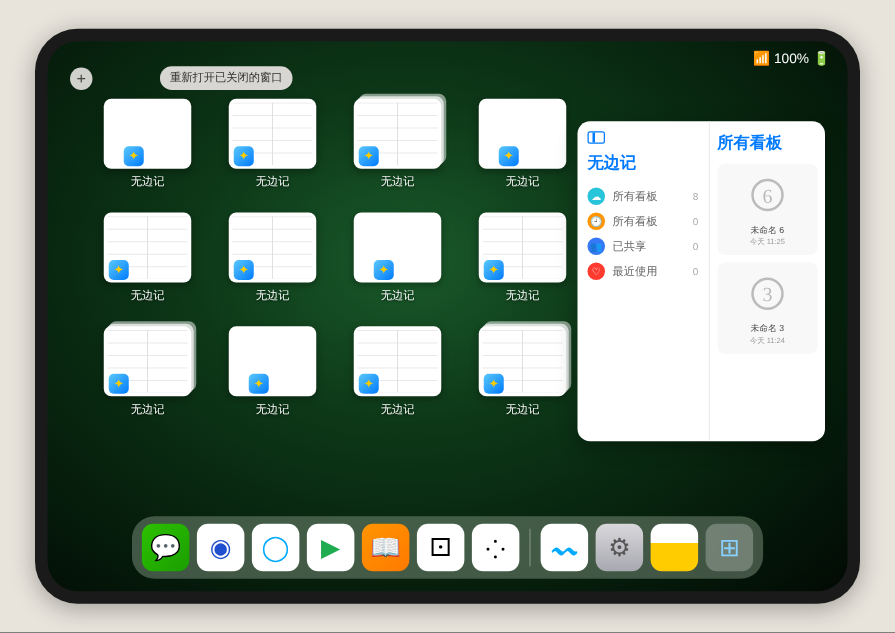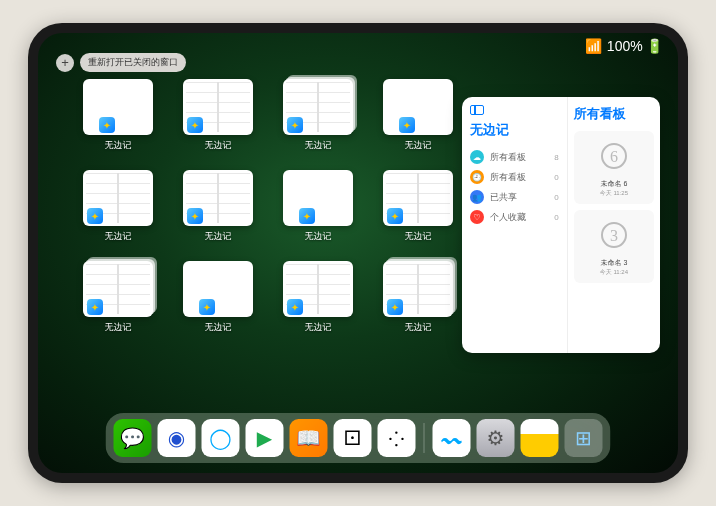--- a/index.html
+++ b/index.html
@@ -35,21 +35,21 @@
     .status-bar {
       position: absolute;
       top: 6px;
       left: 14px;
       right: 14px;
       height: 14px;
       display: flex;
       justify-content: space-between;
       align-items: center;
       color: #fff;
-      font-size: 14px;
+      font-size: 11px;
     }
     .restore-btn {
       position: absolute;
       top: 20px;
       left: 18px;
       display: flex;
       align-items: center;
       gap: 6px;
     }
     .plus-btn {
@@ -63,20 +63,21 @@
       font-size: 13px;
       color: #444;
       line-height: 1;
     }
     .restore-pill {
       background: #d8d6d2;
       border-radius: 10px;
       padding: 3px 8px;
       font-size: 9px;
       color: #333;
+      margin-left: 48px;
     }
     .window-grid {
       position: absolute;
       top: 46px;
       left: 44px;
       display: grid;
       grid-template-columns: repeat(4, 72px);
       gap: 18px 28px;
     }
     .window-tile {
@@ -375,21 +376,21 @@
               <span>所有看板</span>
               <span class="count">0</span>
             </div>
             <div class="menu-item">
               <div class="menu-icon" style="background: rgb(52, 120, 246);">👥</div>
               <span>已共享</span>
               <span class="count">0</span>
             </div>
             <div class="menu-item">
               <div class="menu-icon" style="background: rgb(255, 59, 48);">♡</div>
-              <span>个人收藏</span>
+              <span>最近使用</span>
               <span class="count">0</span>
             </div>
           </div>
       </div>
       <div class="panel-right">
         <div class="panel-title right">所有看板</div>
         <div id="board-list">
             <div class="board-card">
     <div class="board-sketch">
       <svg width="38" height="36" viewBox="0 0 38 36">

